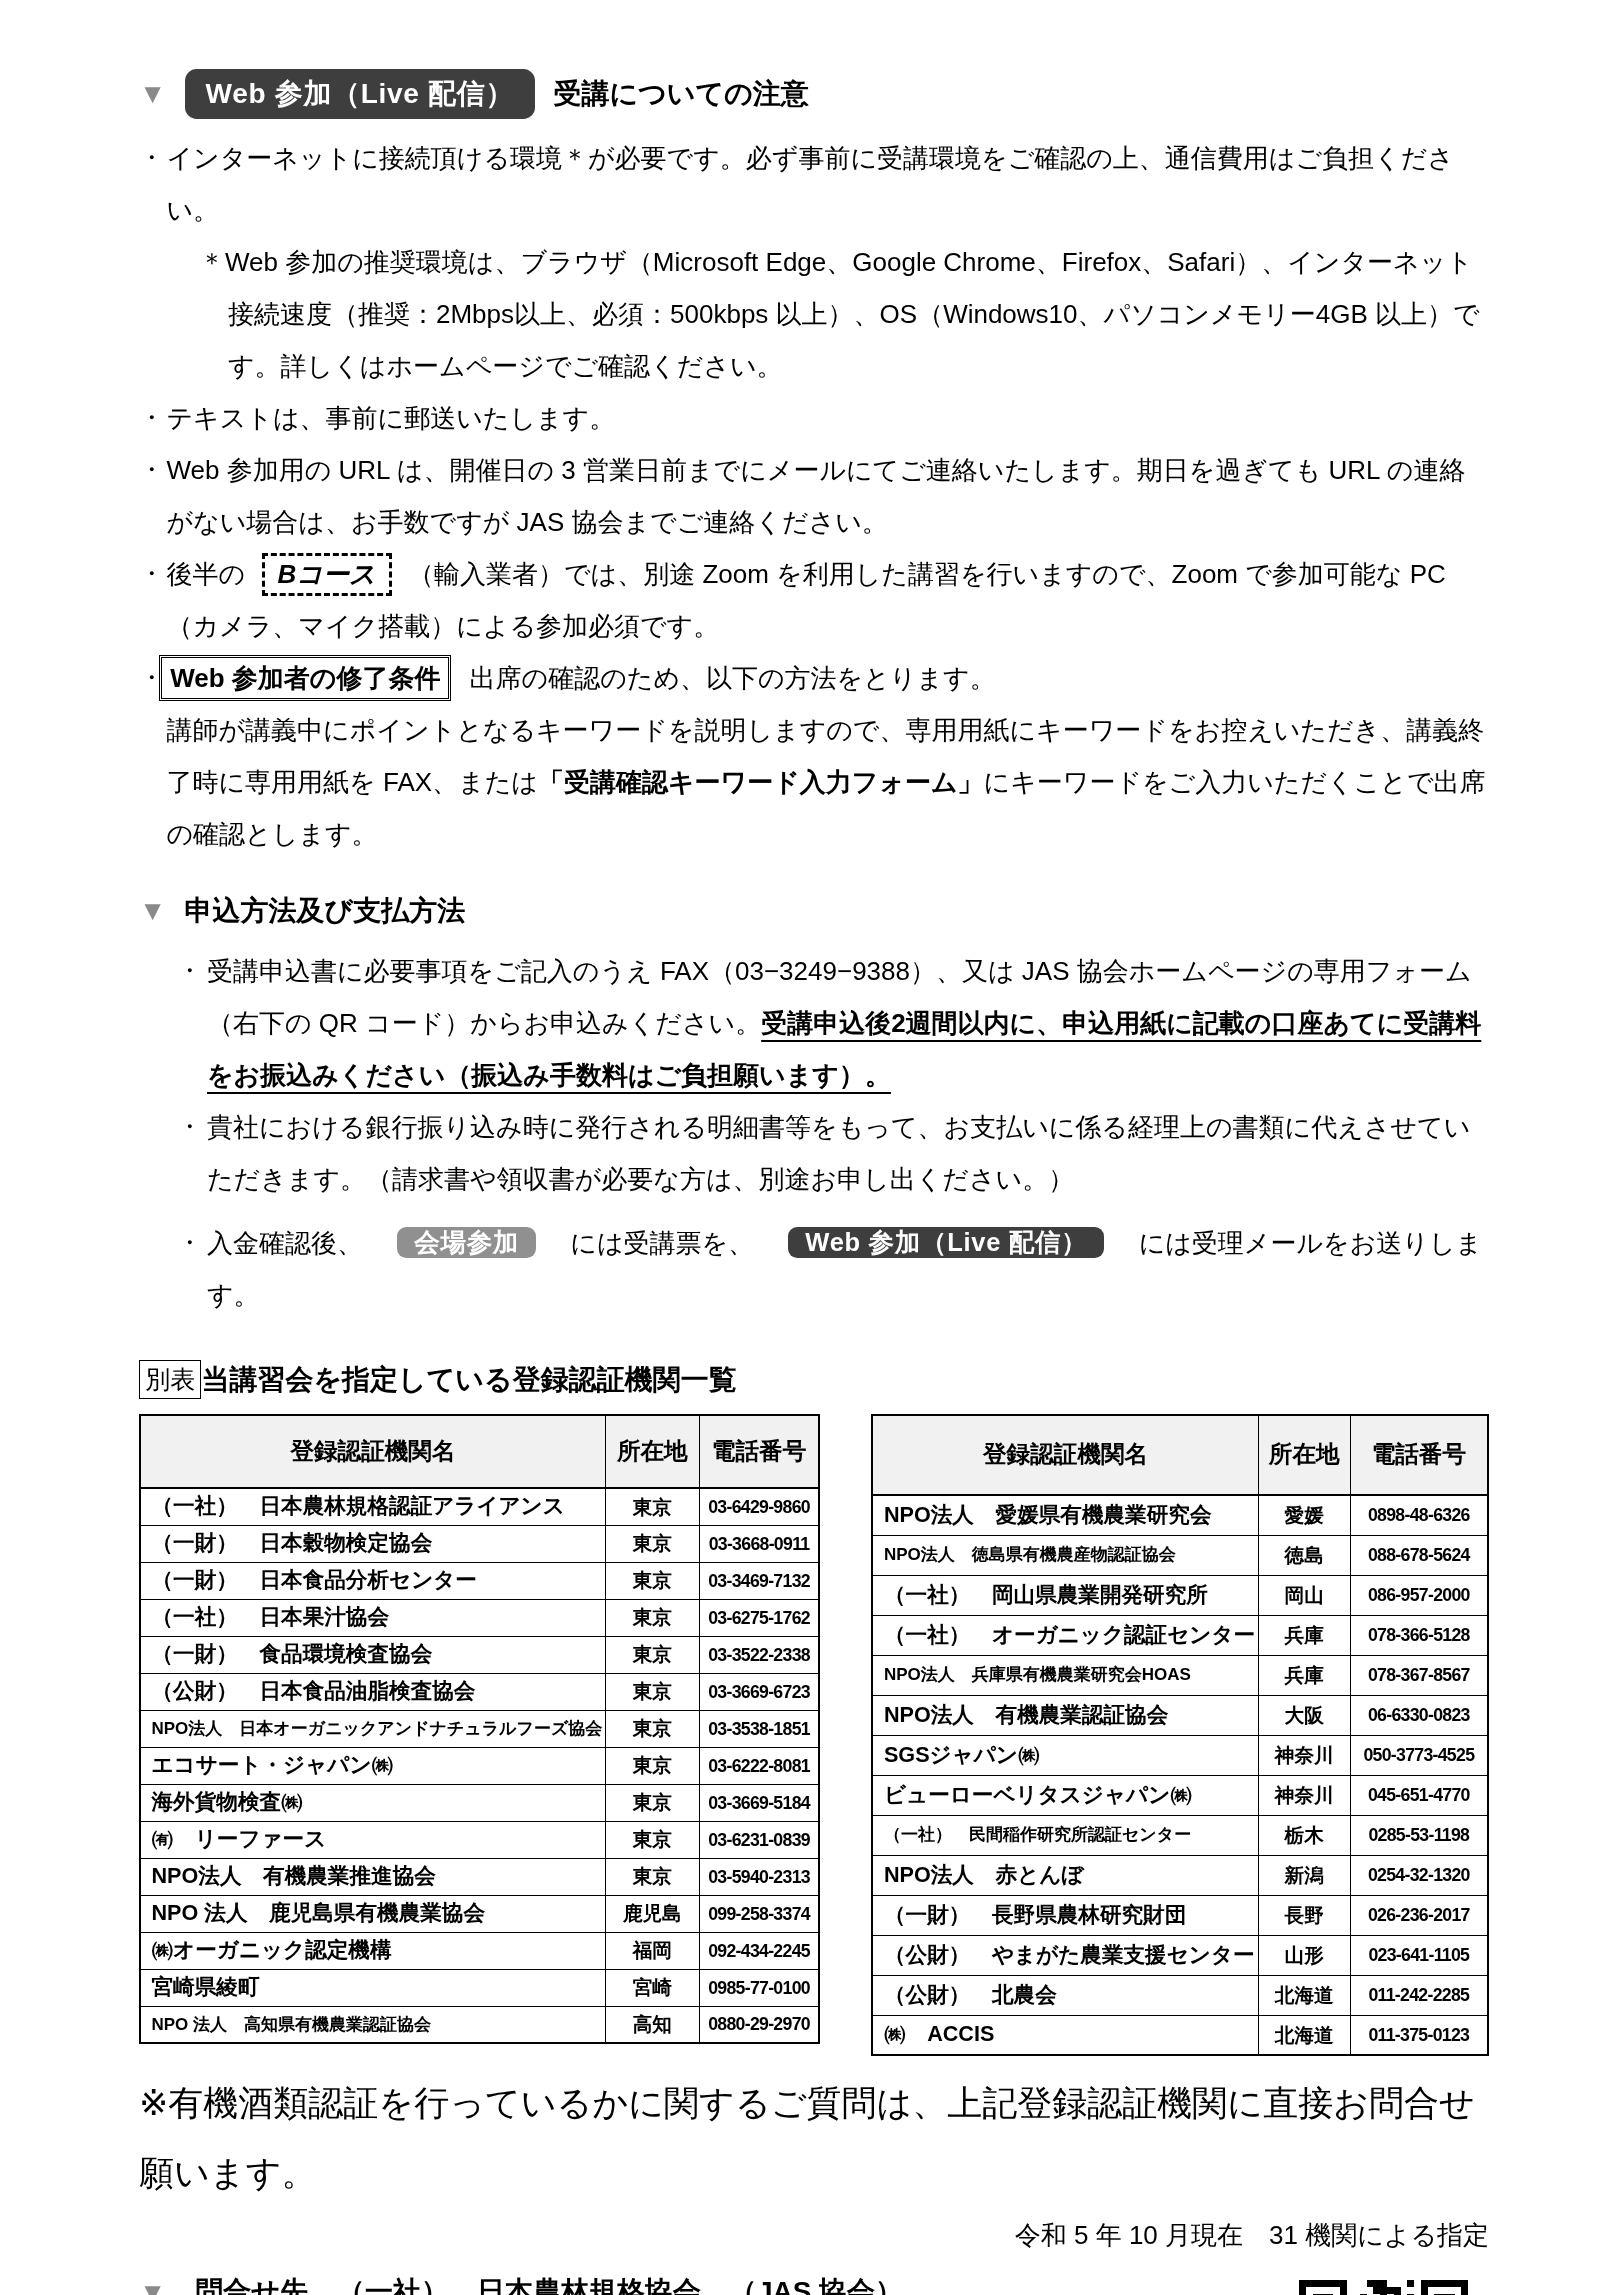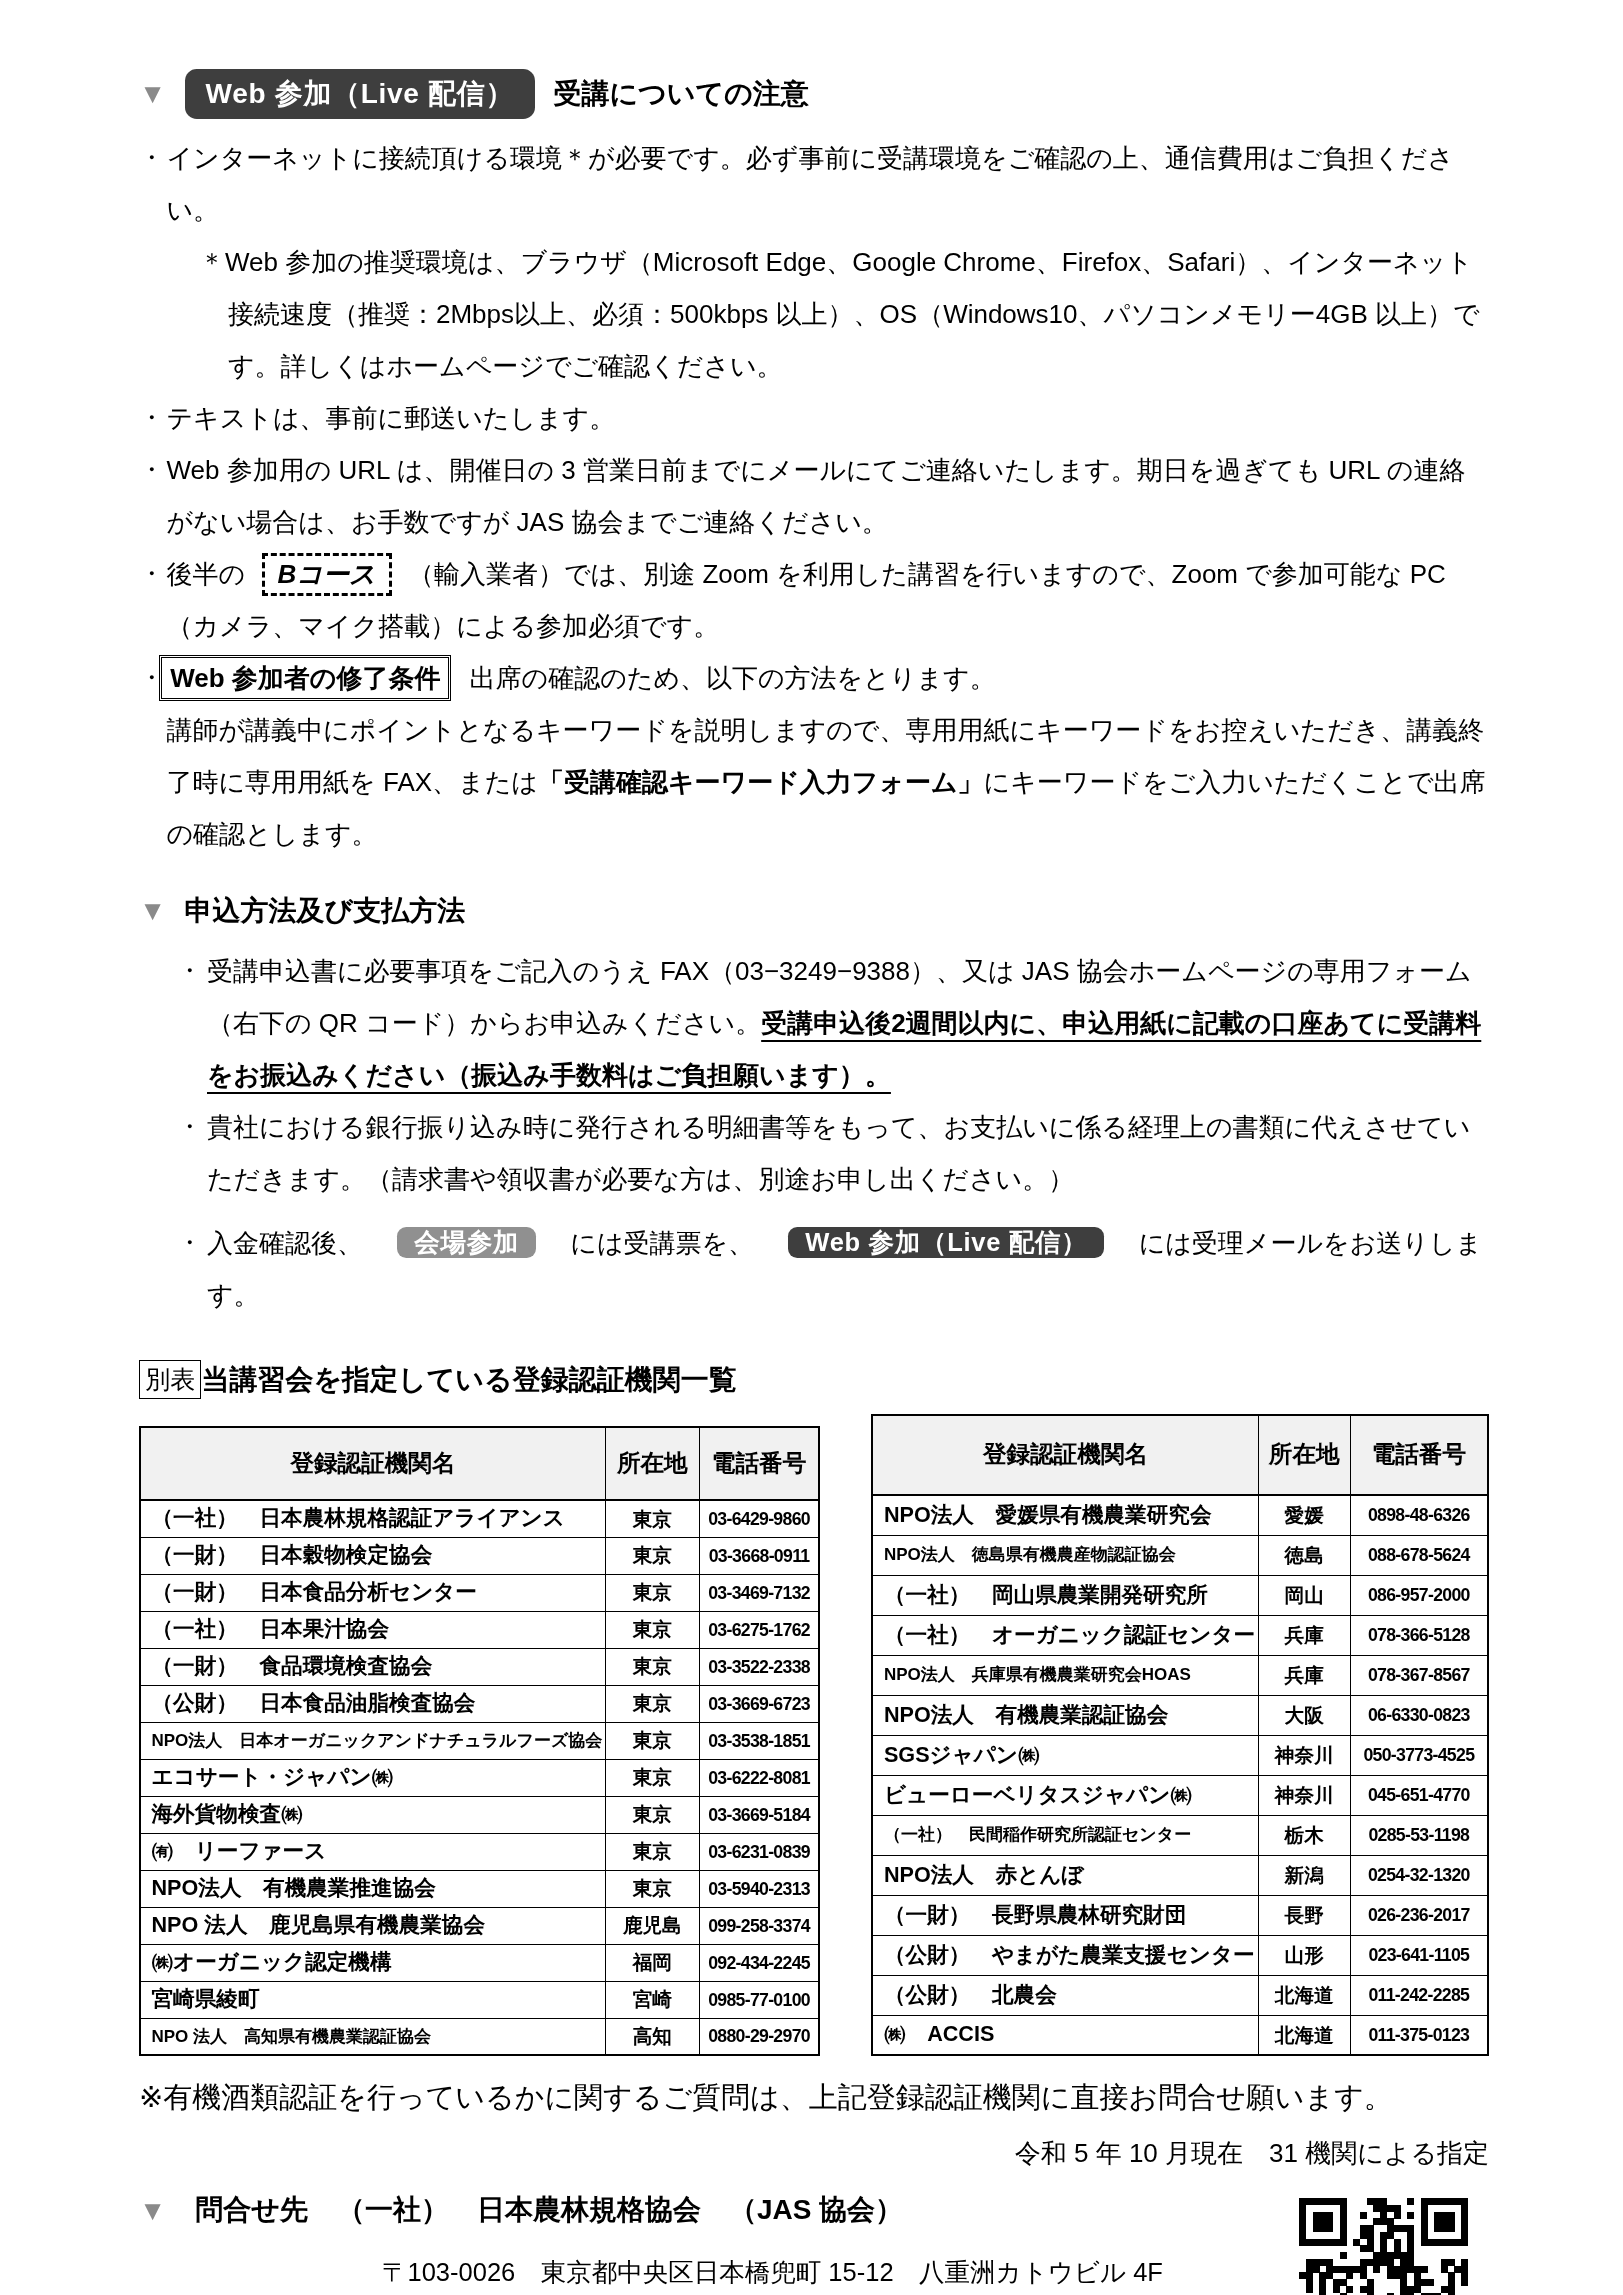--- a/index.html
+++ b/index.html
@@ -31,34 +31,34 @@
   .sec2{margin-top:30px}
   .indent1{margin-left:38px}
   .indent1 .dot{width:30px}
 
   
   .table-cap{display:grid;grid-template-columns:auto 1fr;align-items:center;margin-top:31px}
   .side-box{display:inline-block;border:1.3px solid #000;padding:0 5.2px;font-size:25px;line-height:1.5;justify-self:start}
   .table-cap .cap{font-weight:bold;font-size:28px;text-align:left}
 
   
-  .tables{display:flex;gap:51px;margin-top:6.5px;align-items:flex-end}
+  .tables{display:flex;gap:51px;margin-top:6.5px;align-items:flex-start}
   table.org{border-collapse:collapse;border:2.6px solid #000;line-height:1.25;table-layout:fixed}
   table.org th,table.org td{border:1.3px solid #000;overflow:hidden}
   table.org thead th{background:#f1f1f1;font-size:23.6px;font-weight:bold;border-bottom:2.6px solid #000;padding:6.5px 2.6px}
   table.org.left thead th{height:73px}
   table.org.right thead th{height:80px}
   td.c-name{font-weight:bold;font-size:21.6px;padding:2.6px 2.6px 2.6px 10.5px;white-space:nowrap;text-align:left}
   td.c-name.small{font-size:17px}
   td.c-loc{font-weight:bold;font-size:19.6px;text-align:center;white-space:nowrap}
   td.c-tel{font-weight:bold;font-size:17.7px;text-align:center;white-space:nowrap;letter-spacing:-0.7px}
   table.org.left td{height:37px}
   table.org.right td{height:40px}
 
-  .note-line{margin-top:11.8px;font-size:29px}
+  .note-line{margin-top:11.8px;font-size:35px}
   .designation{text-align:right;font-size:26px;margin-top:1.3px}
 
   
   .contact{position:relative;margin-top:9.2px;min-height:314px}
   .contact-head{display:flex;align-items:center;gap:29px;font-weight:bold;font-size:28px;line-height:1.6}
   .addr{margin-left:243px;margin-top:15.7px;font-size:25.5px;line-height:1.82}
   .addr .gap{display:inline-block;width:72px}
   .qr-wrap{position:absolute;top:9.2px;left:1087px;width:314px;text-align:center}
   .qr{width:169px;height:169px;margin:0 auto;background:#fff}
   .qr svg{display:block;width:100%;height:100%}

